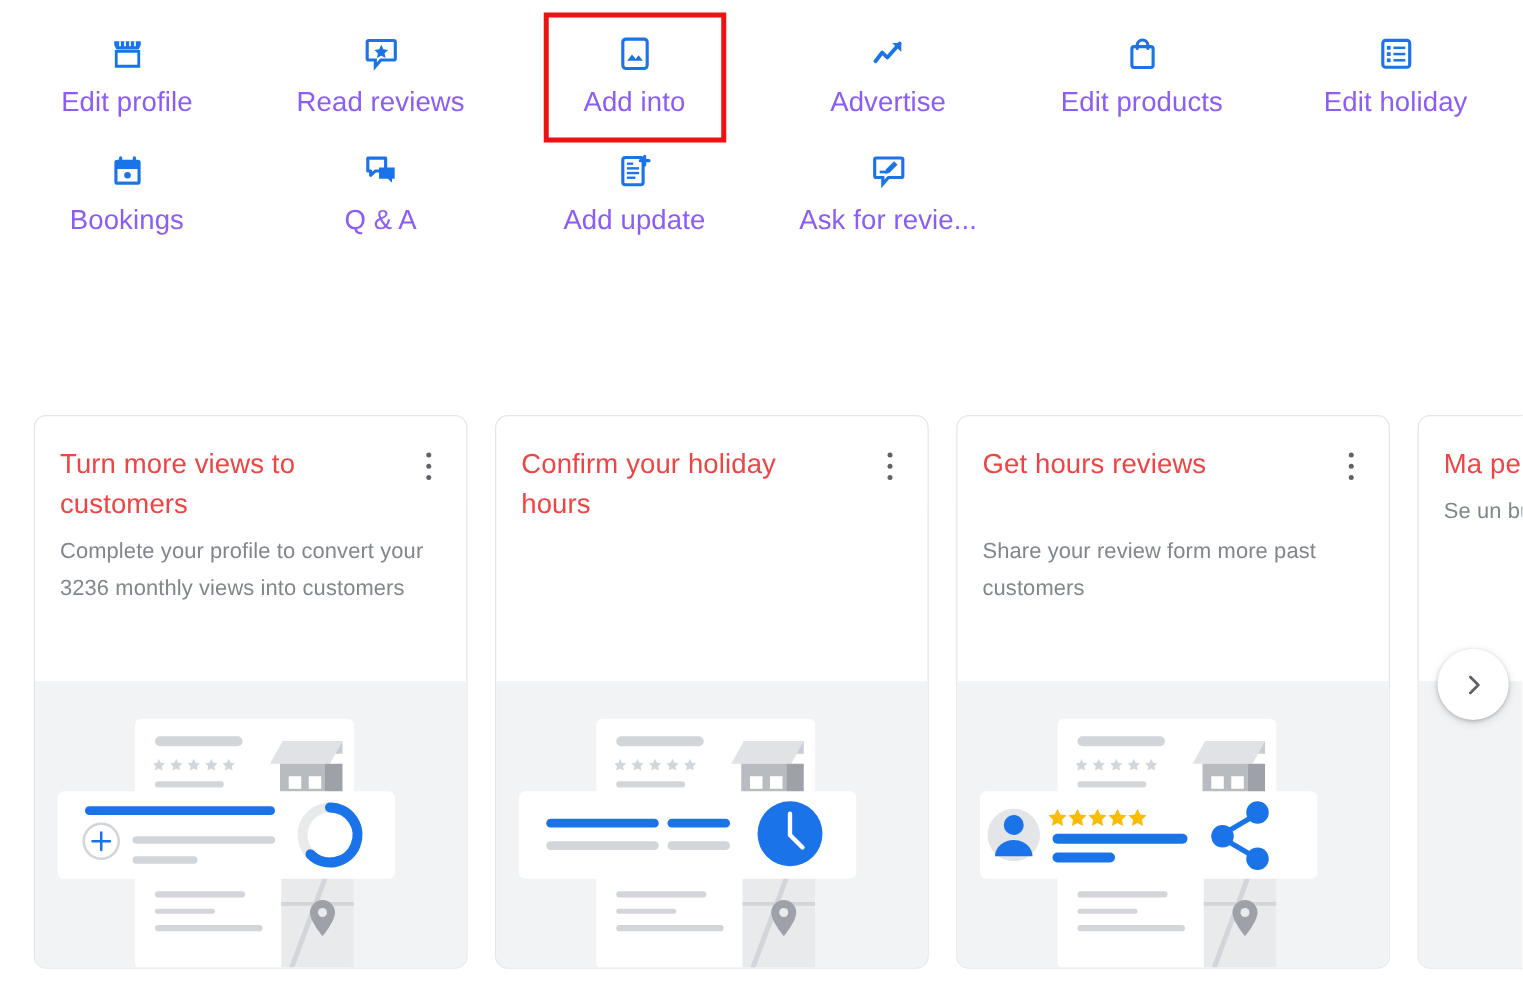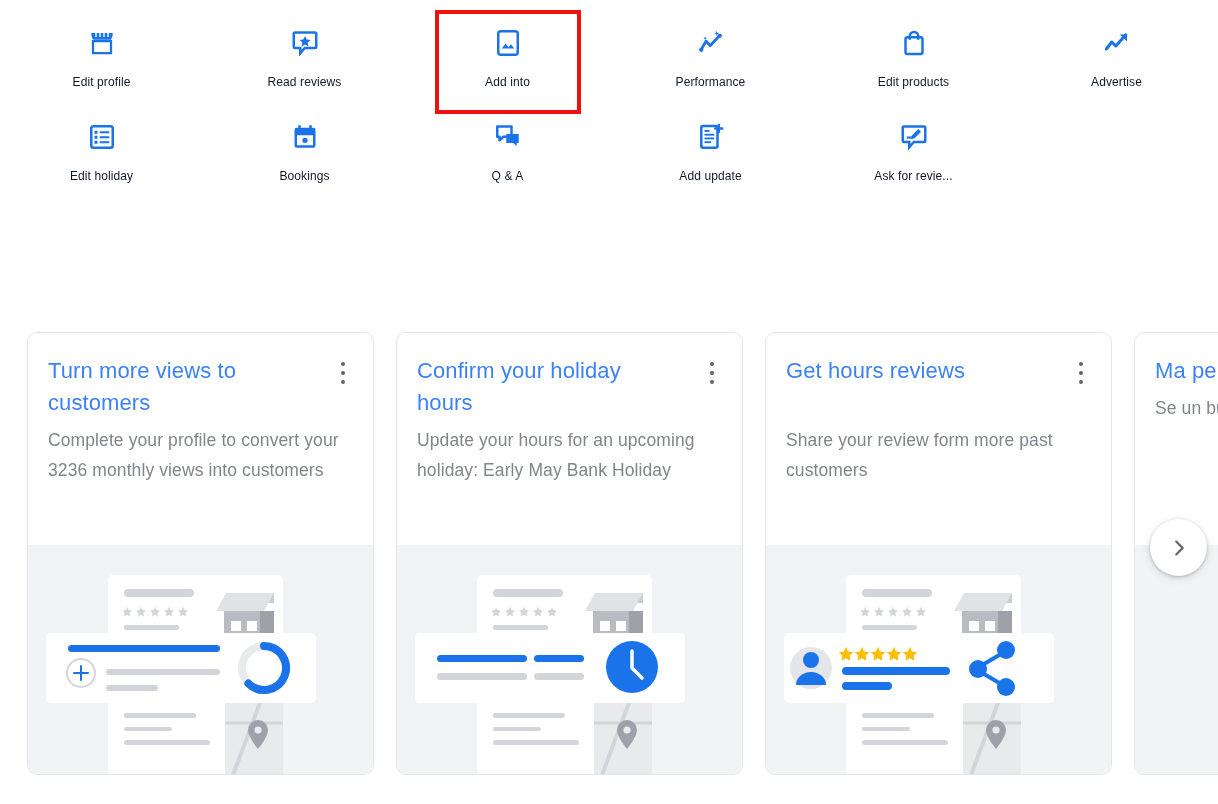--- a/index.html
+++ b/index.html
@@ -31,22 +31,22 @@
     cursor: pointer;
     position: relative;
   }
   .action-icon {
     width: 34px; height: 34px;
     display: flex; align-items: center; justify-content: center;
     margin-bottom: 12px;
   }
   .action-icon svg { display: block; }
   .action-label {
-    font-size: 12px;
-    color: #0f172a;
+    font-size: 22px;
+    color: #8b5cf6;
     line-height: 20px;
     white-space: nowrap;
     letter-spacing: .1px;
   }
   
   .action-item.highlighted::after {
     content: "";
     position: absolute;
     left: 50%;
     transform: translateX(-50%);
@@ -83,21 +83,21 @@
     flex: 0 0 auto;
     box-shadow: 0 0 0 0 rgba(0,0,0,0);
   }
   .card-head {
     padding: 22px 20px 0 20px;
     position: relative;
     height: 212px;
   }
   .card-title {
     font-size: 22px;
-    color: #3b82f6;
+    color: #ef4444;
     line-height: 32px;
     font-weight: 400;
     width: 262px;
     margin: 0 0 6px 0;
     letter-spacing: .1px;
   }
   .card-desc {
     font-size: 17.5px;
     color: #80868b;
     line-height: 30px;
@@ -173,51 +173,39 @@
     <div class="action-item highlighted">
       <span class="action-icon">
         <svg width="30" height="30" viewBox="0 0 24 24">
           <rect x="4.2" y="2.6" width="15.6" height="18.8" rx="2" fill="none" stroke="#1a73e8" stroke-width="2"></rect>
           <path d="M7 16.4l3.1-4 2.3 2.9 1.9-2.3 2.7 3.4z" fill="#1a73e8"></path>
         </svg>
       </span>
       <span class="action-label">Add into</span>
     </div>
 
-    <div class="action-item">
-      <span class="action-icon">
-        <svg width="30" height="30" viewBox="0 0 24 24">
-          <path d="M4 17.5l4-7 3.4 3.6L19 6" fill="none" stroke="#1a73e8" stroke-width="2.3" stroke-linecap="round" stroke-linejoin="round"></path>
-          <circle cx="4.2" cy="17.4" r="1.7" fill="#1a73e8"></circle>
-          <circle cx="19" cy="6.2" r="1.7" fill="#1a73e8"></circle>
-          <path d="M16.6 2.2l.55 1.5 1.5.55-1.5.55-.55 1.5-.55-1.5-1.5-.55 1.5-.55z" fill="#1a73e8"></path>
-          <path d="M7.3 6.6l.42 1.1 1.1.42-1.1.42-.42 1.1-.42-1.1-1.1-.42 1.1-.42z" fill="#1a73e8"></path>
-        </svg>
-      </span>
-      <span class="action-label">Performance</span>
+
+    <div class="action-item">
+      <span class="action-icon">
+        <svg width="30" height="30" viewBox="0 0 24 24">
+          <path d="M3.5 16.8l4.3-5.6 3.3 3.2L19 5.4" fill="none" stroke="#1a73e8" stroke-width="2.4" stroke-linecap="round" stroke-linejoin="round"></path>
+          <path d="M14.2 5.1H20v5.7z" fill="#1a73e8"></path>
+        </svg>
+      </span>
+      <span class="action-label">Advertise</span>
     </div>
 
     <div class="action-item">
       <span class="action-icon">
         <svg width="30" height="30" viewBox="0 0 24 24">
           <rect x="5.2" y="7.4" width="13.6" height="13.4" rx="1.6" fill="none" stroke="#1a73e8" stroke-width="2"></rect>
           <path d="M8.6 8.6V6.6a3.4 3.4 0 0 1 6.8 0v2" fill="none" stroke="#1a73e8" stroke-width="2" stroke-linecap="round"></path>
         </svg>
       </span>
       <span class="action-label">Edit products</span>
-    </div>
-
-    <div class="action-item">
-      <span class="action-icon">
-        <svg width="30" height="30" viewBox="0 0 24 24">
-          <path d="M3.5 16.8l4.3-5.6 3.3 3.2L19 5.4" fill="none" stroke="#1a73e8" stroke-width="2.4" stroke-linecap="round" stroke-linejoin="round"></path>
-          <path d="M14.2 5.1H20v5.7z" fill="#1a73e8"></path>
-        </svg>
-      </span>
-      <span class="action-label">Advertise</span>
     </div>
 
     <div class="action-item">
       <span class="action-icon">
         <svg width="30" height="30" viewBox="0 0 24 24">
           <rect x="3.4" y="3.4" width="17.2" height="17.2" rx="1.8" fill="none" stroke="#1a73e8" stroke-width="2"></rect>
           <rect x="6" y="7" width="2.4" height="2.4" fill="#1a73e8"></rect>
           <rect x="6" y="11" width="2.4" height="2.4" fill="#1a73e8"></rect>
           <rect x="6" y="15" width="2.4" height="2.4" fill="#1a73e8"></rect>
           <rect x="10.2" y="7.4" width="7.6" height="1.6" fill="#1a73e8"></rect>
@@ -335,21 +323,20 @@
       </div>
 
       <div class="card">
         <div class="card-head">
           <div class="card-menu">
             <i></i>
             <i></i>
             <i></i>
           </div>
           <p class="card-title">Confirm your holiday hours</p>
-          <p class="card-desc">Update your hours for an upcoming holiday: Early May Bank Holiday</p>
         </div>
         <div class="card-art">
           <svg width="347" height="232" viewBox="0 0 347 232">
             <rect x="80" y="30" width="175" height="200" rx="5" fill="#fff"></rect>
             <rect x="96" y="44" width="70" height="8" rx="4" fill="#d2d5d9"></rect>
             <g fill="#d2d5d9">
               <path d="M99 62l1.5 3.1 3.4.5-2.45 2.4.58 3.4-3.03-1.6-3.03 1.6.58-3.4L94.6 65.6l3.4-.5z"></path>
               <path d="M113 62l1.5 3.1 3.4.5-2.45 2.4.58 3.4-3.03-1.6-3.03 1.6.58-3.4-2.45-2.4 3.4-.5z"></path>
               <path d="M127 62l1.5 3.1 3.4.5-2.45 2.4.58 3.4-3.03-1.6-3.03 1.6.58-3.4-2.45-2.4 3.4-.5z"></path>
               <path d="M141 62l1.5 3.1 3.4.5-2.45 2.4.58 3.4-3.03-1.6-3.03 1.6.58-3.4-2.45-2.4 3.4-.5z"></path>

